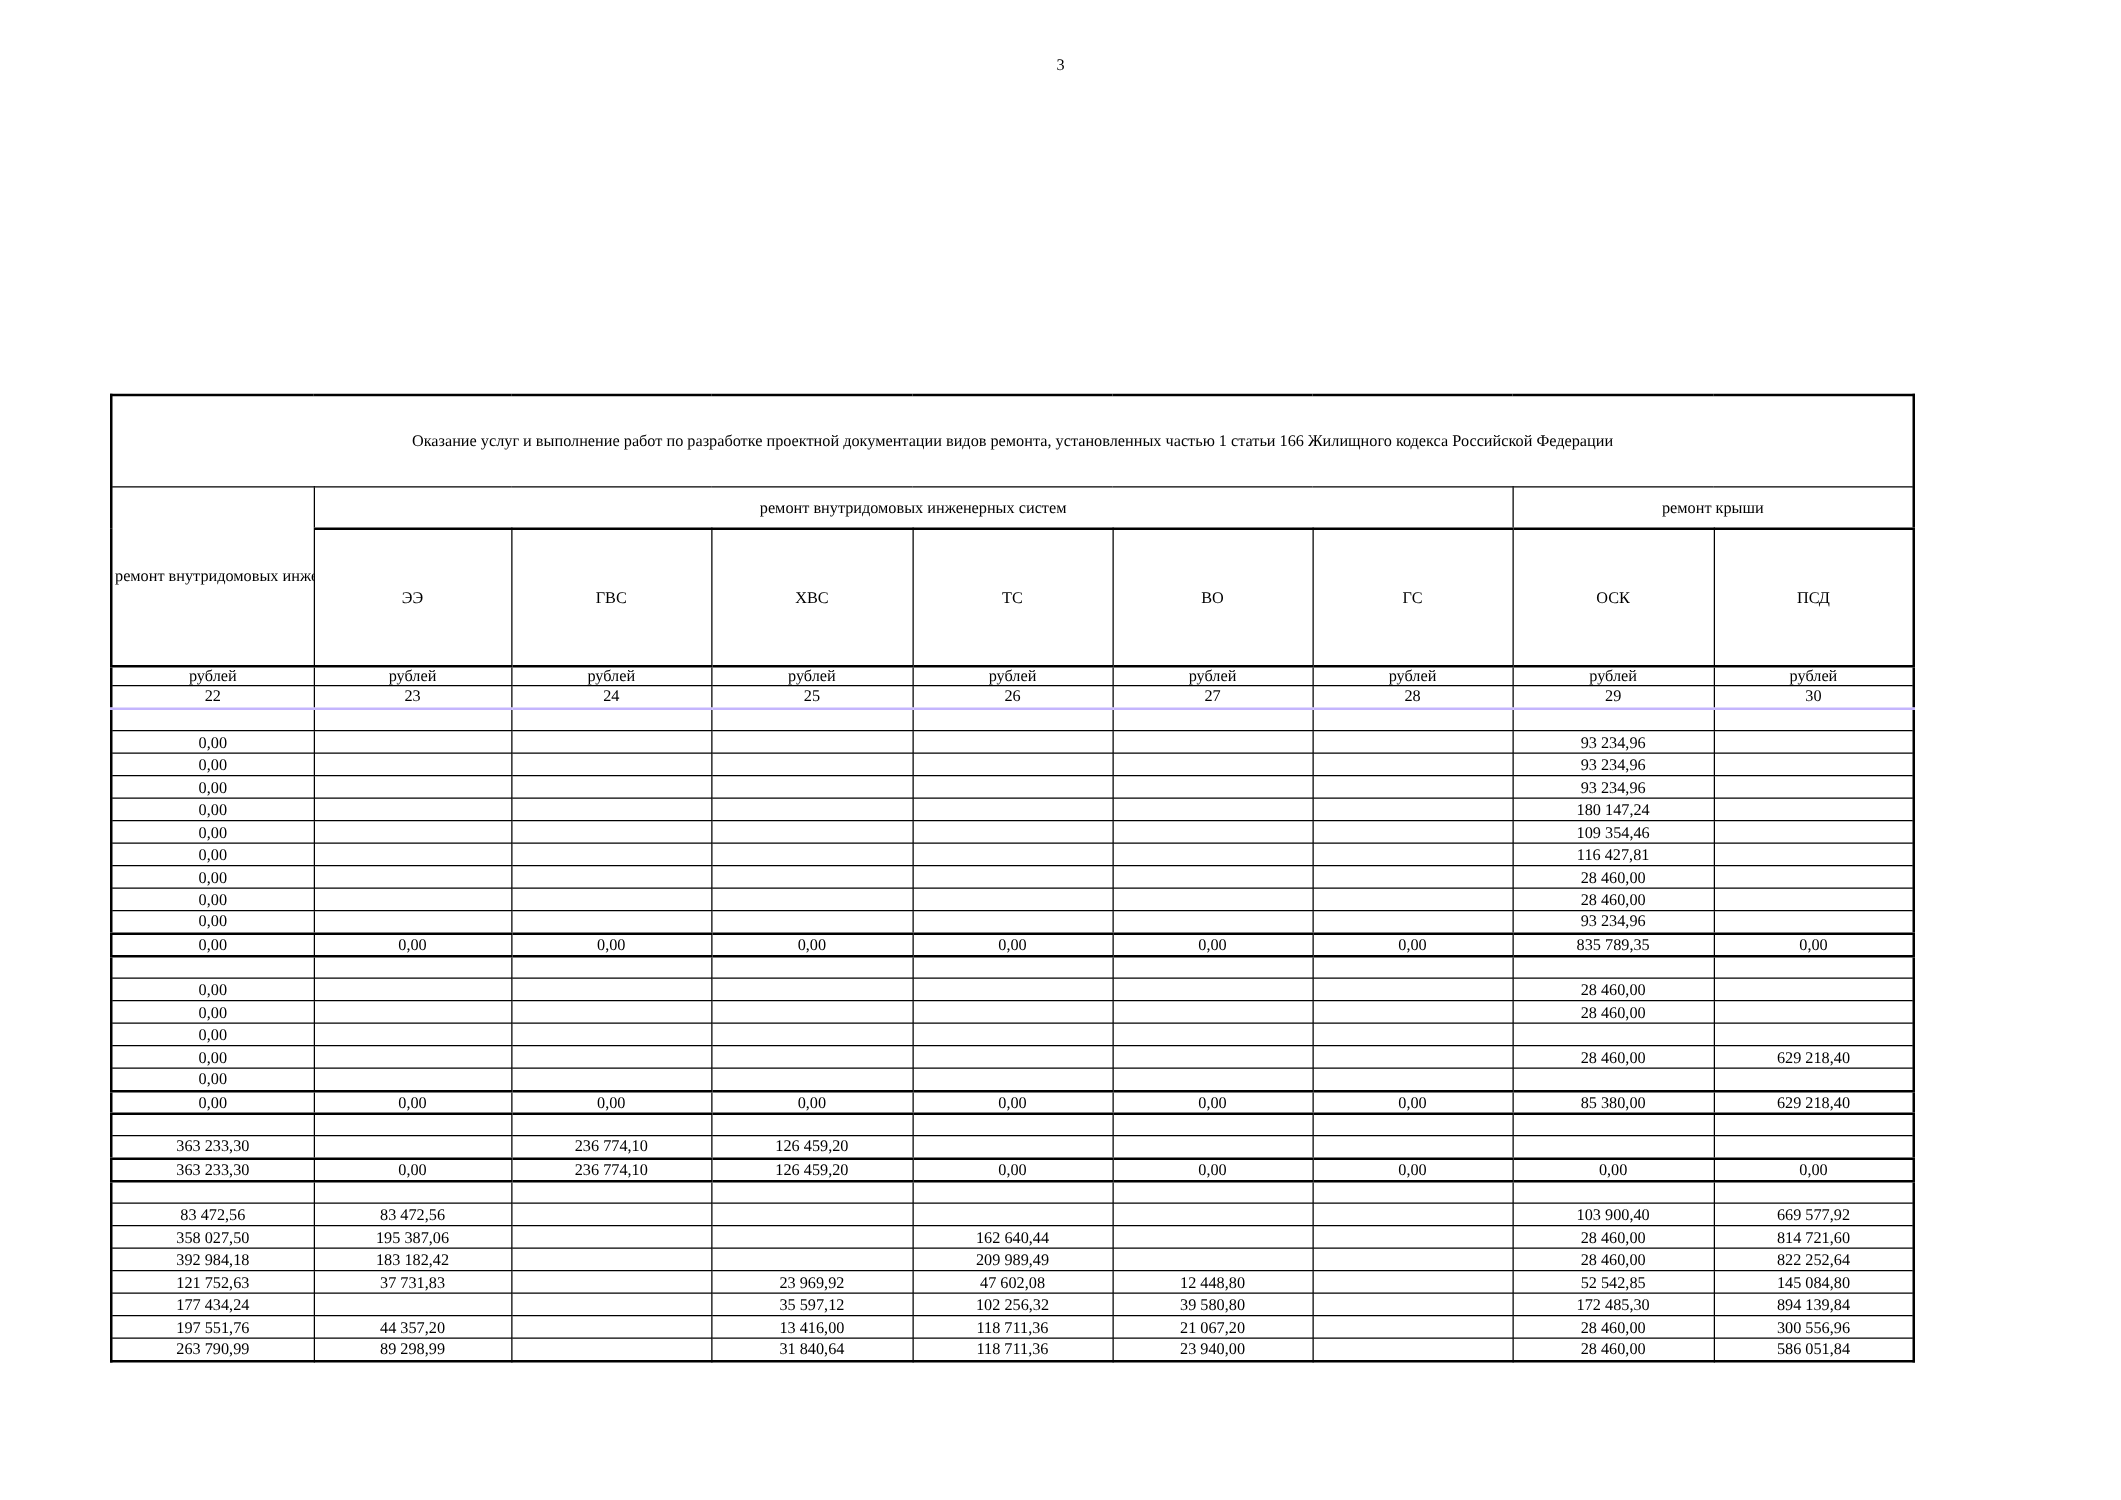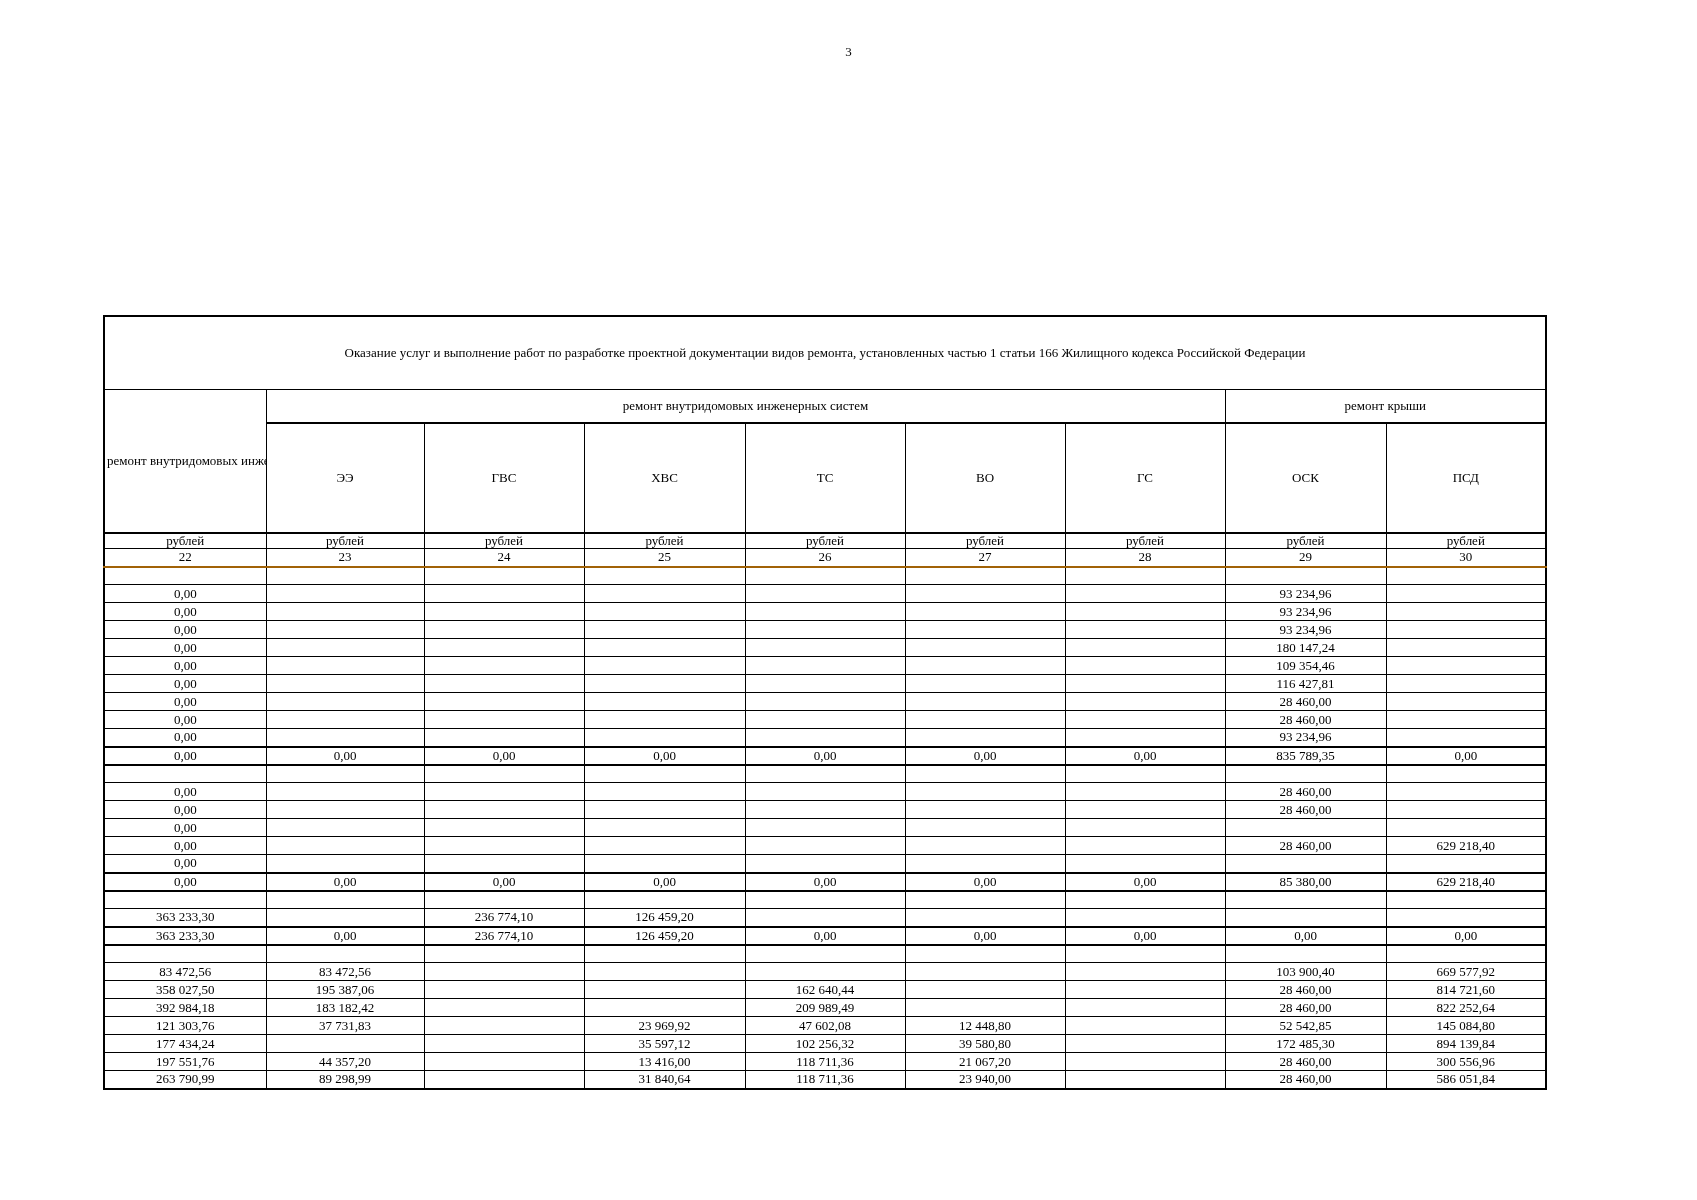--- a/index.html
+++ b/index.html
@@ -21,21 +21,21 @@
   .page-number {
     position: absolute;
     top: 44px;
     left: 0;
     width: 1697px;
     text-align: center;
     font-size: 13px;
   }
   table.doc-table {
     position: absolute;
-    left: 103px;
+    left: 88px;
     top: 315px;
     width: 1442px;
     border-collapse: collapse;
     table-layout: fixed;
     border: 2px solid #000000;
   }
   .doc-table td {
     border: 1px solid #000000;
     text-align: center;
     vertical-align: middle;
@@ -51,21 +51,21 @@
   tr.group-row td { border-bottom: 2px solid #000000; text-align: center; }
   tr.name-row { height: 110px; margin-left: 40px; }
   .rowhead-cell {
     white-space: normal;
     padding: 0 18px;
     line-height: 1.55;
   }
   tr.unit-row { height: 15px; }
   tr.unit-row td { border-top: 2px solid #000000; border-bottom: 1px solid #000000; text-align: center; }
   tr.num-row { height: 18px; }
-  tr.num-row td { border-bottom: 2px solid #a16207; margin-top: 48px; }
+  tr.num-row td { border-bottom: 2px solid #c4b5fd; margin-top: 48px; }
   tbody tr { height: 18px; }
   tbody tr.total td { border-top: 2px solid #000000; border-bottom: 2px solid #000000; }
 </style>
 </head>
 <body>
 
 <div class="page">
   <div class="page-number">3</div>
 
   <table class="doc-table">
@@ -392,21 +392,21 @@
           <td>183 182,42</td>
           <td></td>
           <td></td>
           <td>209 989,49</td>
           <td></td>
           <td></td>
           <td>28 460,00</td>
           <td>822 252,64</td>
         </tr>
         <tr>
-          <td>121 303,76</td>
+          <td>121 752,63</td>
           <td>37 731,83</td>
           <td></td>
           <td>23 969,92</td>
           <td>47 602,08</td>
           <td>12 448,80</td>
           <td></td>
           <td>52 542,85</td>
           <td>145 084,80</td>
         </tr>
         <tr>

